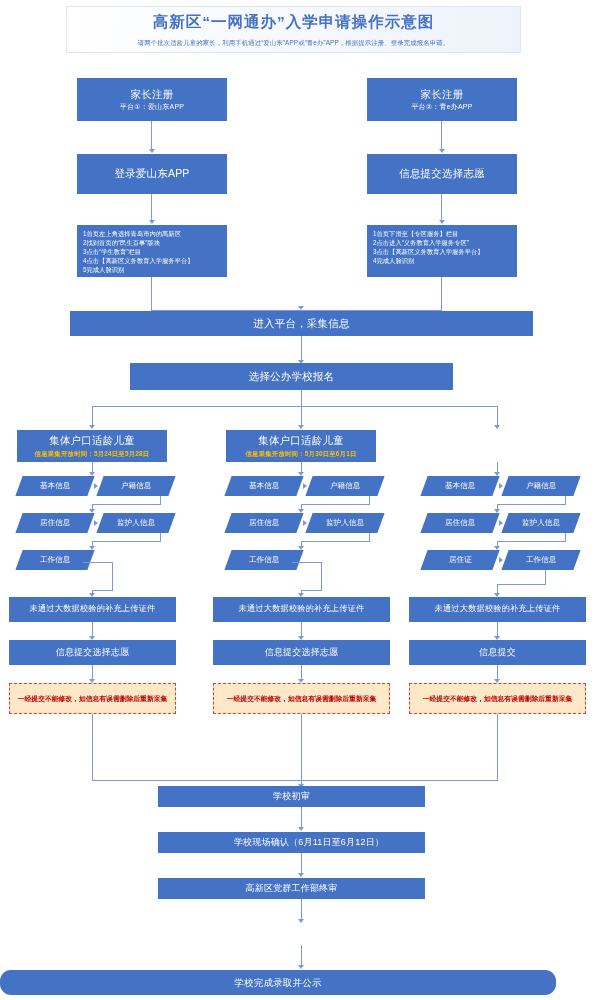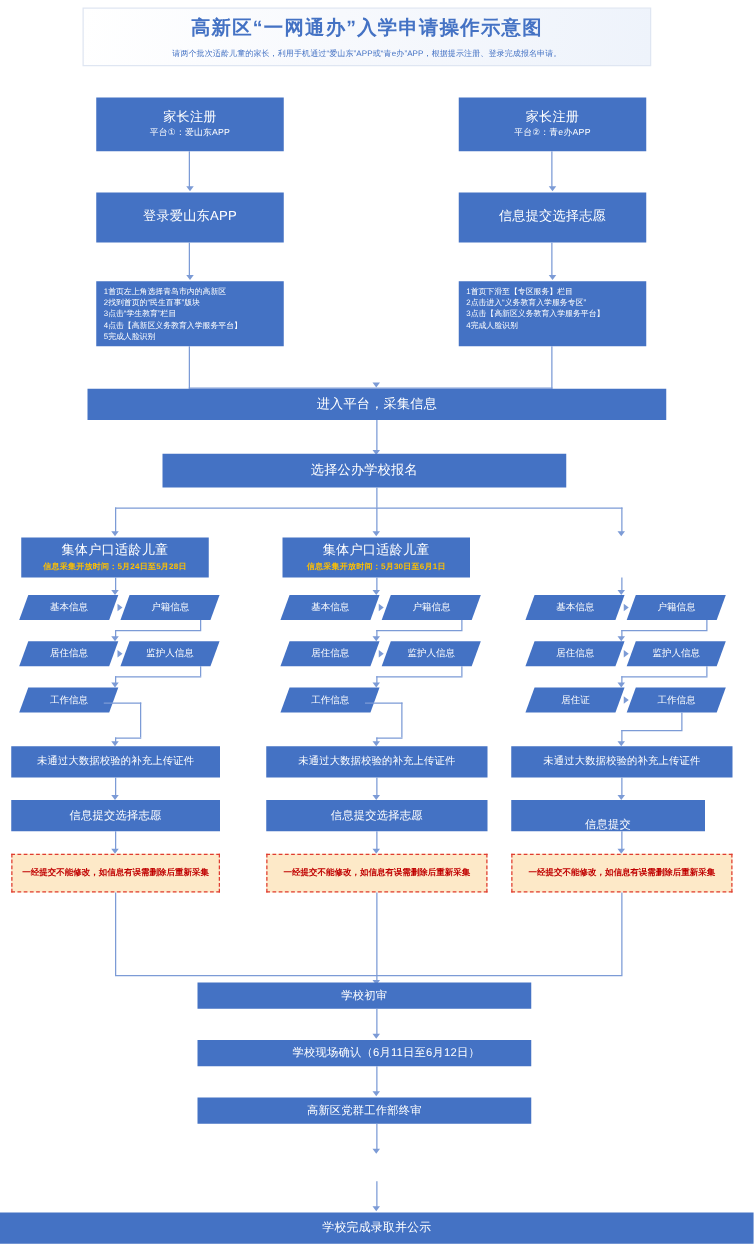--- a/index.html
+++ b/index.html
@@ -328,21 +328,21 @@
   <div class="ln lnh" style="left:497px; top:584px; width:49px;"></div>
   <div class="ln lnv" style="left:497px; top:584px; height:11px;"></div>
   <div class="arw" style="left:494px; top:593px;"></div>
 
   <div class="node" style="left:409px; top:597px; width:177px; height:25px;">
     <span class="t1" style="font-size:8.2px;">未通过大数据校验的补充上传证件</span>
   </div>
   <div class="ln lnv" style="left:497px; top:622px; height:16px;"></div>
   <div class="arw" style="left:494px; top:636px;"></div>
 
-  <div class="node" style="left:409px; top:640px; width:155px; height:25px;justify-content:flex-end;">
+  <div class="node" style="left:409px; top:640px; width:177px; height:25px;">
     <span class="t1" style="font-size:9px;">信息提交</span>
   </div>
   <div class="ln lnv" style="left:497px; top:665px; height:16px;"></div>
   <div class="arw" style="left:494px; top:679px;"></div>
 
   <div class="warn" style="left:409px; top:683px; width:177px; height:31px;">
     <span>一经提交不能修改，如信息有误需删除后重新采集</span>
   </div>
   <div class="ln lnv" style="left:497px; top:714px; height:66px;"></div>
 
@@ -364,17 +364,17 @@
 
   <div class="node" style="left:158px; top:878px; width:267px; height:21px;">
     <span class="t1" style="font-size:9px;">高新区党群工作部终审</span>
   </div>
   <div class="ln lnv" style="left:301px; top:899px; height:22px;"></div>
   <div class="arw" style="left:298px; top:919px;"></div>
 
   <div class="ln lnv" style="left:301px; top:945px; height:22px;"></div>
   <div class="arw" style="left:298px; top:965px;"></div>
 
-  <div class="node" style="left:0px; top:970px; width:603px; height:25px;">
+  <div class="node" style="left:0px; top:970px; width:556px; height:25px;border-radius:11px;">
     <span class="t1" style="font-size:9.5px;">学校完成录取并公示</span>
   </div>
 
 </div>
 
 </body></html>

